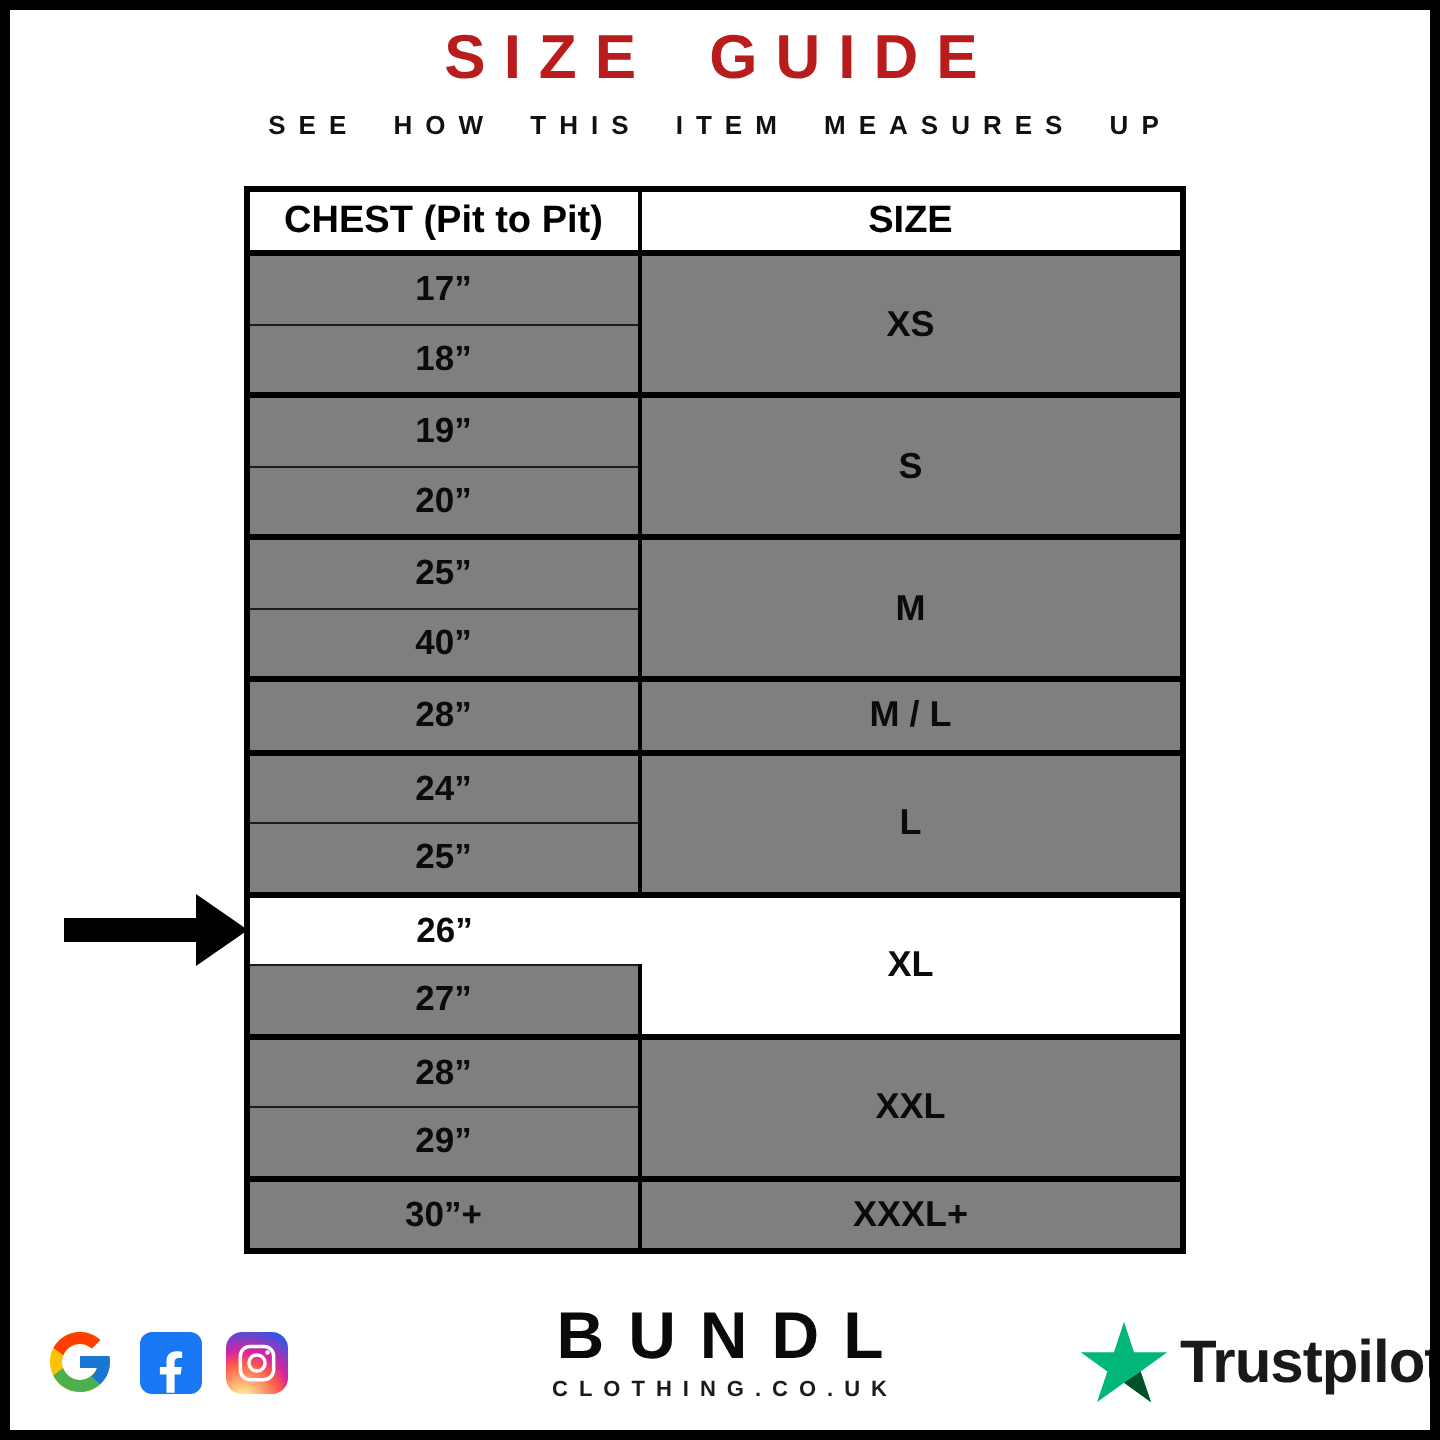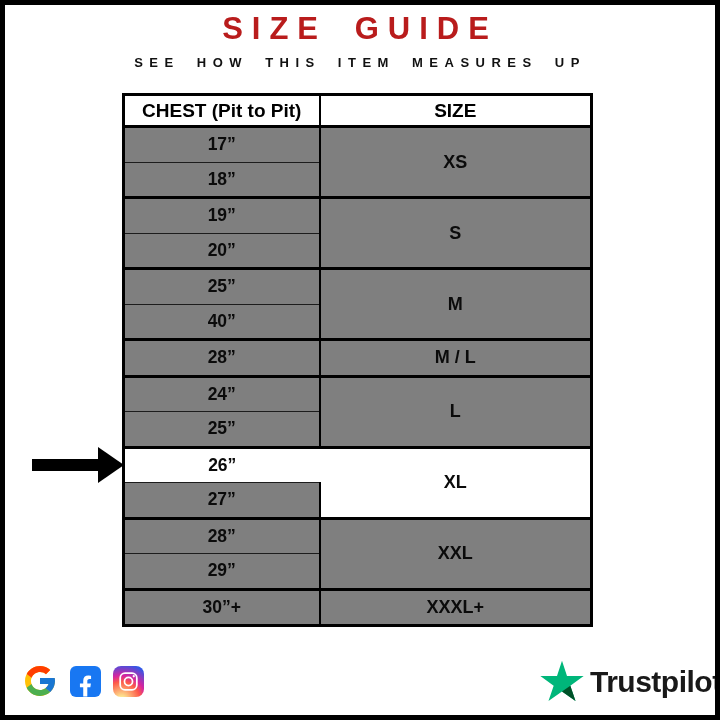--- a/index.html
+++ b/index.html
@@ -161,20 +161,24 @@
     </div>
     <div class="ig-badge">
       <svg width="21" height="21" viewBox="0 0 24 24" fill="none" stroke="#fff" stroke-width="2">
         <rect x="2.5" y="2.5" width="19" height="19" rx="5.5"></rect>
         <circle cx="12" cy="12" r="4.6"></circle>
         <circle cx="18" cy="6" r="1.3" fill="#fff" stroke="none"></circle>
       </svg>
     </div>
   </div>
 
+  <div class="brand">
+    <div class="brand-name">BUNDL</div>
+    <div class="brand-domain">CLOTHING.CO.UK</div>
+  </div>
 
   <div class="trustpilot">
     <svg class="tp-star" viewBox="0 0 100 100">
       <polygon fill="#00B67A" points="50,4 60.9,37.2 97.1,37.2 68.1,58.1 79.4,91.5 50,70.5 20.6,91.5 31.9,58.1 2.9,37.2 39.1,37.2"></polygon>
       <polygon fill="#005128" points="50,70.5 68.1,58.1 79.4,91.5"></polygon>
     </svg>
     <span class="tp-word">Trustpilot</span>
   </div>
 </div>
 

